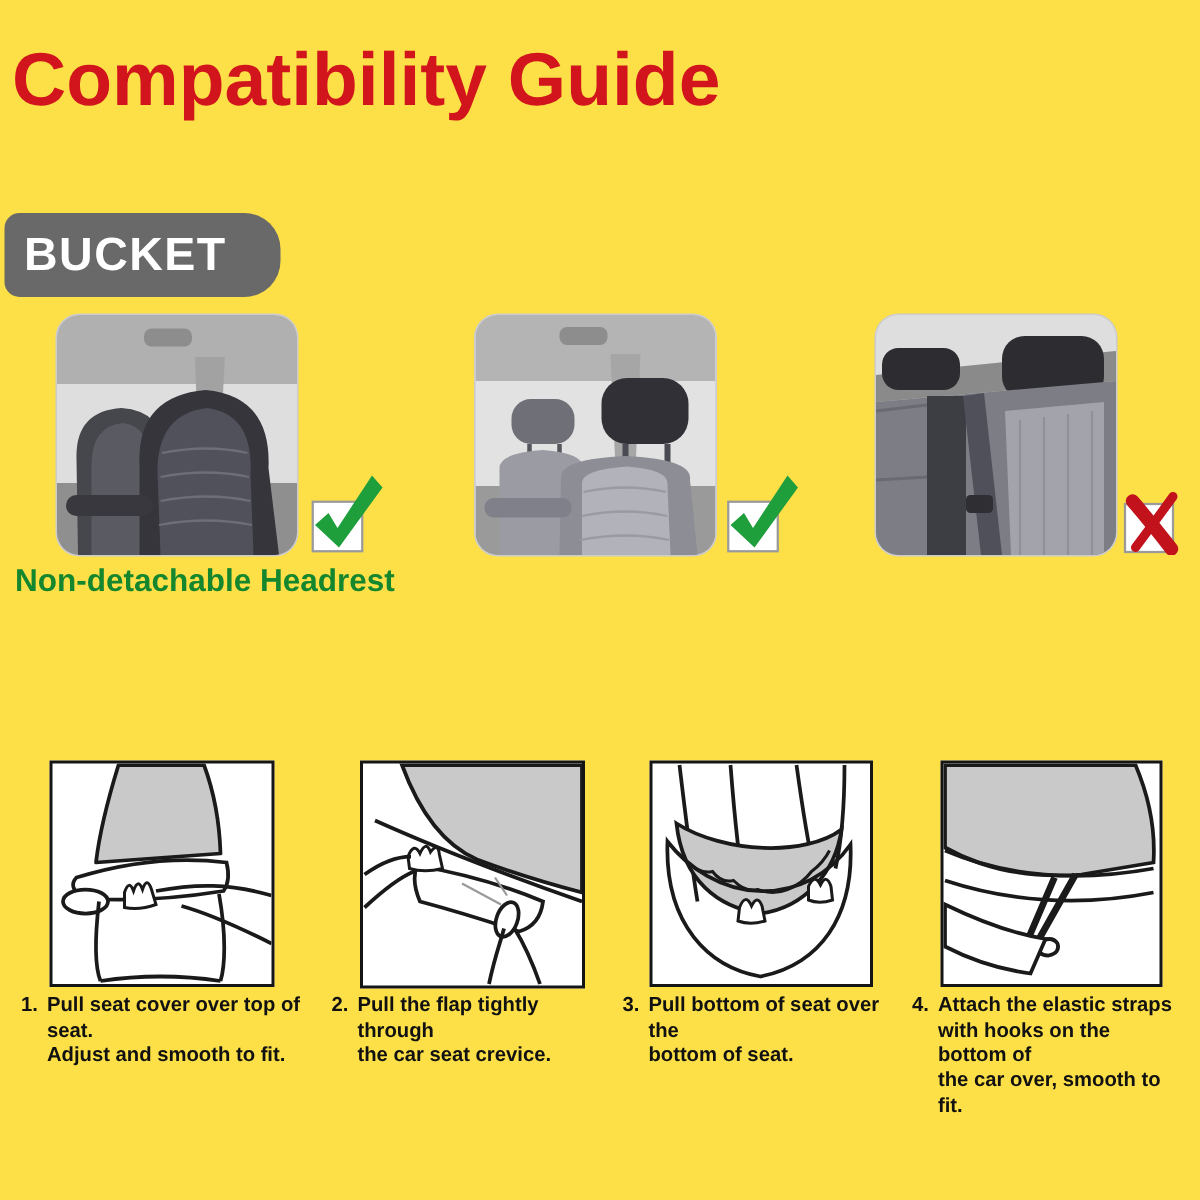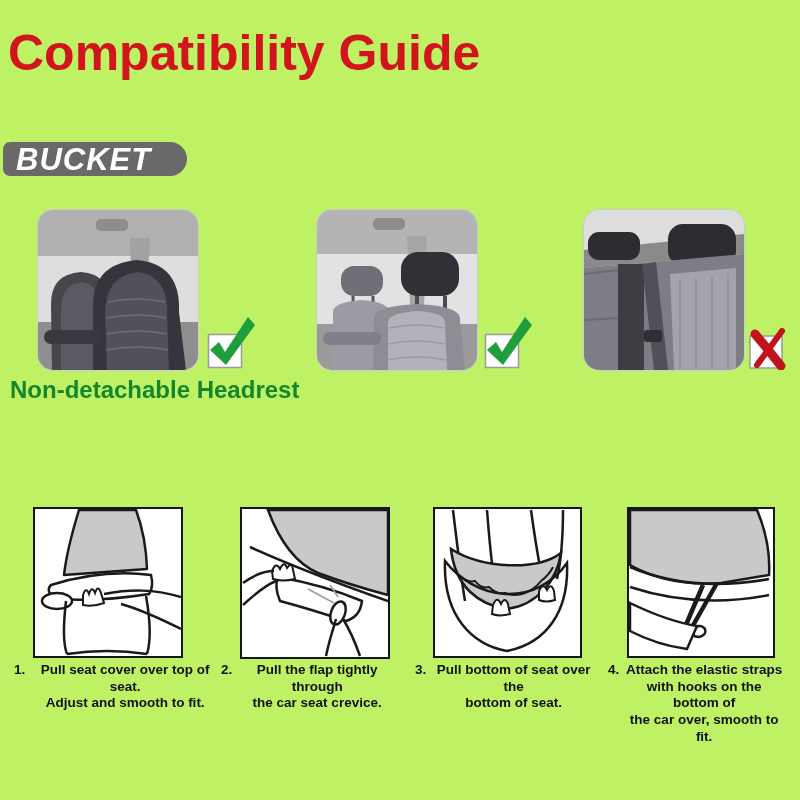--- a/index.html
+++ b/index.html
@@ -1,58 +1,58 @@
 <!DOCTYPE html>
 <html style="--title-red: #d2151d; --green: #13862e; --red: #c3121e; --badge-gray: #696969; --check-green: #1f9e3c; --cross-red: #c2121c;"><head>
 <meta charset="utf-8">
 <style>
   html,body{margin:0;padding:0;background:#fff;}
   .page{
-    position:relative;width:800px;height:800px;background:#bef264;
+    position:relative;width:800px;height:800px;background:#fde047;
     font-family:"Liberation Sans", sans-serif;overflow:hidden;
   }
   .abs{position:absolute;}
   .page-title{
     left:8px;top:24px;font-size:50px;font-weight:bold;color:var(--title-red);
     letter-spacing:0px;white-space:nowrap;
   }
   .page-subtitle{
     left:9px;top:86px;font-size:27px;color:#3c3c3c;white-space:nowrap;
   }
   .badge{
-    left:3px;top:142px;width:184px;height:34px;background:var(--badge-gray);
-    border-radius:10px 24px 24px 10px;display:flex;font-style:italic;
+    left:3px;top:142px;width:184px;height:56px;background:var(--badge-gray);
+    border-radius:10px 24px 24px 10px;display:flex;align-items:center;
   }
   .badge span{
     color:#ffffff;font-size:31px;font-weight:bold;letter-spacing:1px;padding-left:13px;
   }
   .photo{
     top:209px;width:160px;height:160px;border-radius:16px;overflow:hidden;
     border:1px solid #cccccc;background:#d6d6d6;
   }
   .photo svg{display:block;}
   .status{top:313px;}
   .feature-label{
-    top:376px;font-size:24px;font-weight:bold;white-space:nowrap;
+    top:376px;font-size:21px;font-weight:bold;white-space:nowrap;
   }
   .green{color:var(--green);}
   .red{color:var(--red);}
   .section-title{
     left:8px;top:437px;font-size:28px;font-weight:bold;color:#454545;white-space:nowrap;
   }
   .panel{
     top:507px;height:151px;background:#fff;border:2px solid #151515;box-sizing:border-box;
   }
   .panel svg{display:block;}
   .step-caption{
     top:662px;display:flex;font-size:13.5px;font-weight:bold;color:#111;
     line-height:1.24;
   }
   .step-num{flex:0 0 auto;margin-right:6px;}
-  .step-text{white-space:pre-line;text-align:center;}
+  .step-text{white-space:pre-line;}
 </style>
 </head>
 <body>
 
 <div class="page">
 
   <div class="abs page-title">Compatibility Guide</div>
   <div class="abs badge">
     <span>BUCKET</span>
   </div>

